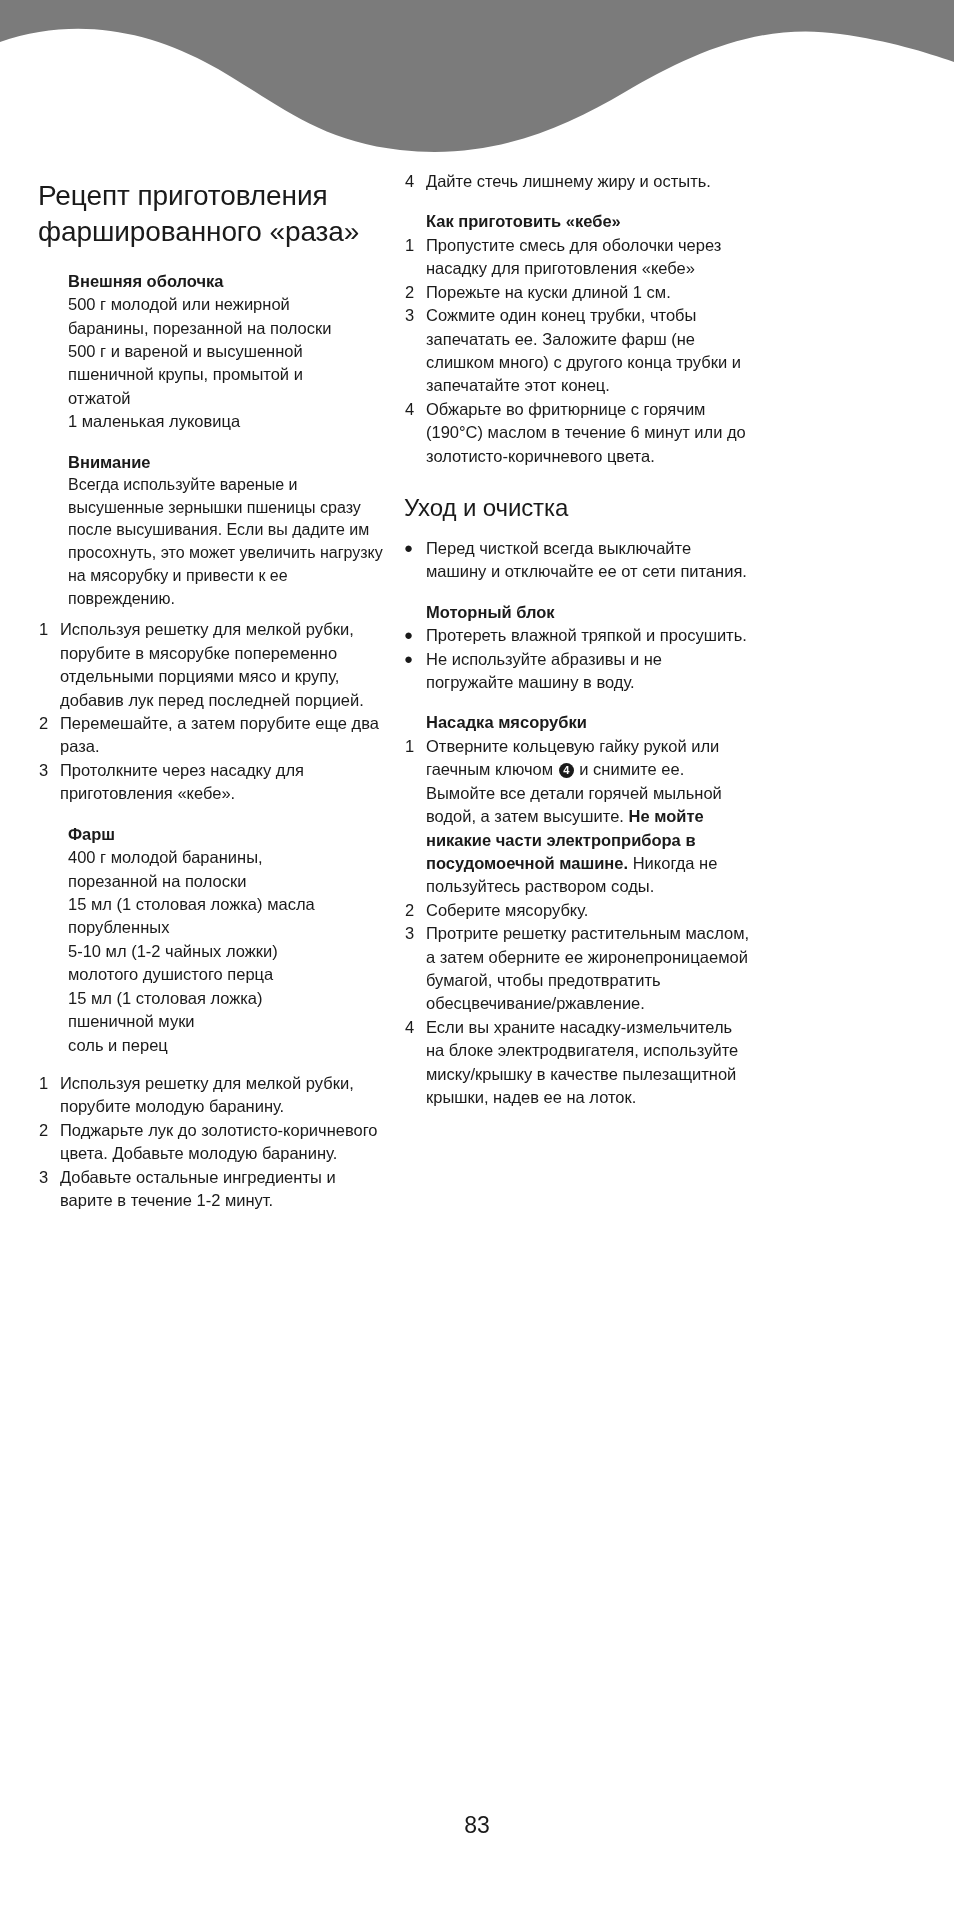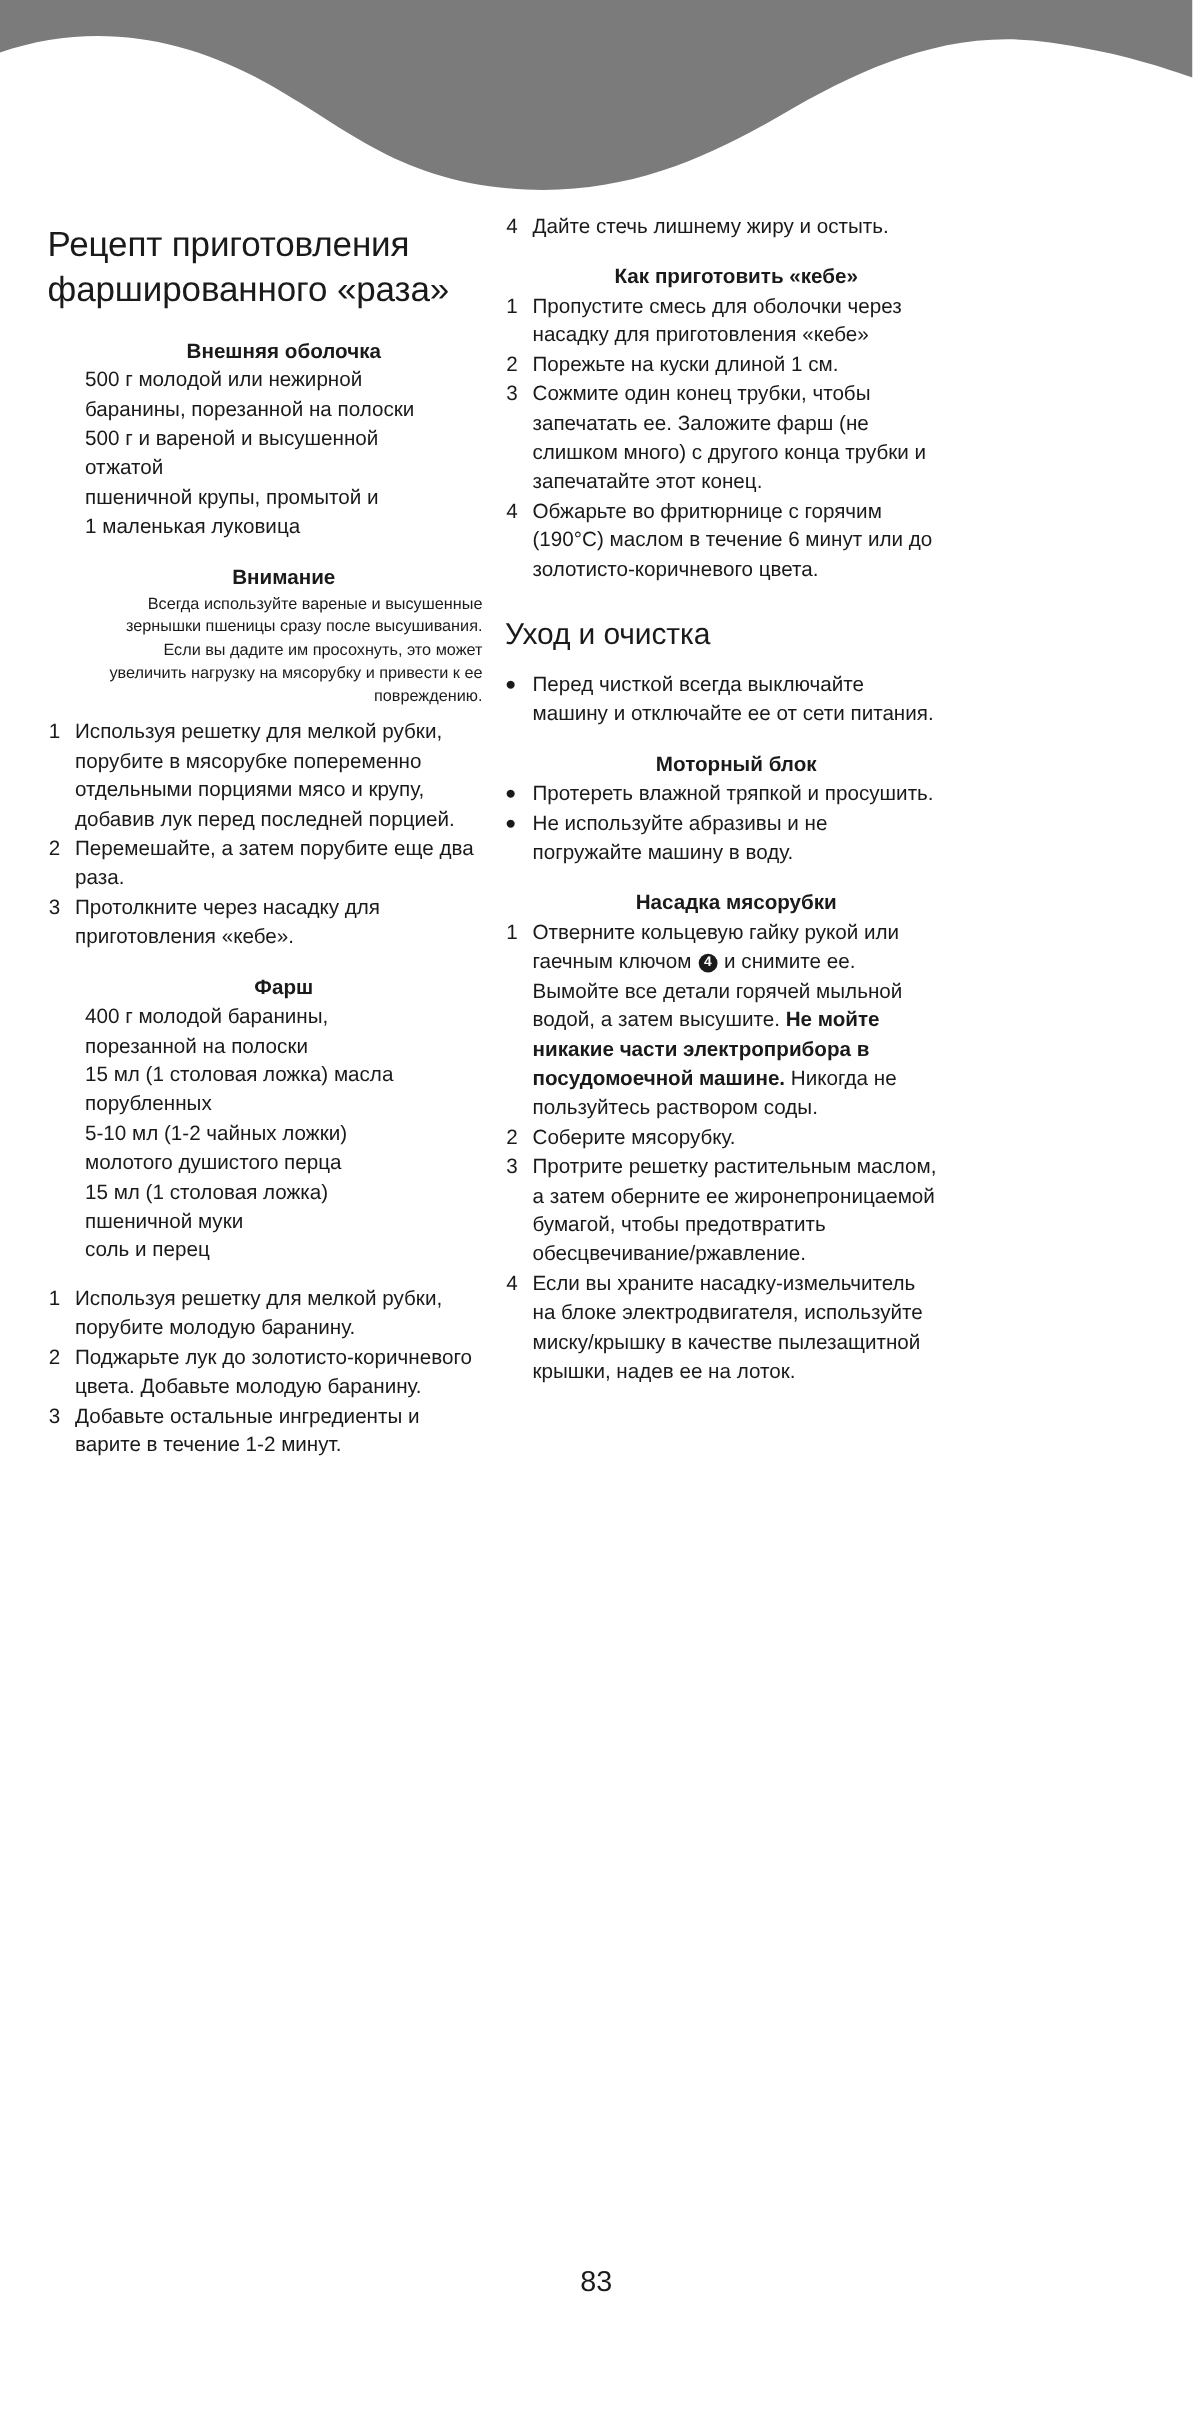--- a/index.html
+++ b/index.html
@@ -59,32 +59,30 @@
     line-height: 1.2;
     margin: 26px 0 14px 0;
     letter-spacing: -0.1px;
   }
   .subhead {
     font-size: 16.5px;
     font-weight: bold;
     line-height: 1.42;
     margin: 0 0 0 0;
     padding-left: 30px;
-    text-align: center;
   }
   .subhead.spaced {
     margin-top: 17px;
   }
   .plain {
-    font-size: 13px;
+    font-size: 16px;
     font-weight: 400;
     line-height: 1.42;
     padding-left: 30px;
     margin: 0;
-    text-align: right;
   }
   .ing-line {
     font-size: 16.5px;
     line-height: 1.42;
     padding-left: 30px;
   }
 
   
   .num-item {
     display: flex;
@@ -165,22 +163,22 @@
   <div class="columns">
 
     <div class="col">
 
       <h1 class="doc-title">Рецепт приготовления фаршированного «раза»</h1>
 
       <div class="subhead">Внешняя оболочка</div>
       <div class="ing-line">500 г молодой или нежирной</div>
       <div class="ing-line">баранины, порезанной на полоски</div>
       <div class="ing-line">500 г и вареной и высушенной</div>
+      <div class="ing-line">пшеничной крупы, промытой и</div>
       <div class="ing-line">отжатой</div>
-      <div class="ing-line">пшеничной крупы, промытой и</div>
       <div class="ing-line">1 маленькая луковица</div>
 
       <div class="subhead spaced">Внимание</div>
       <div class="plain">Всегда используйте вареные и высушенные зернышки пшеницы сразу после высушивания. Если вы дадите им просохнуть, это может увеличить нагрузку на мясорубку и привести к ее повреждению.</div>
 
       <div class="gap-sm"></div>
 
       <div class="num-item">
         <span class="num">1</span>
         <span class="txt">Используя решетку для мелкой рубки, порубите в мясорубке попеременно отдельными порциями мясо и крупу, добавив лук перед последней порцией.</span>

